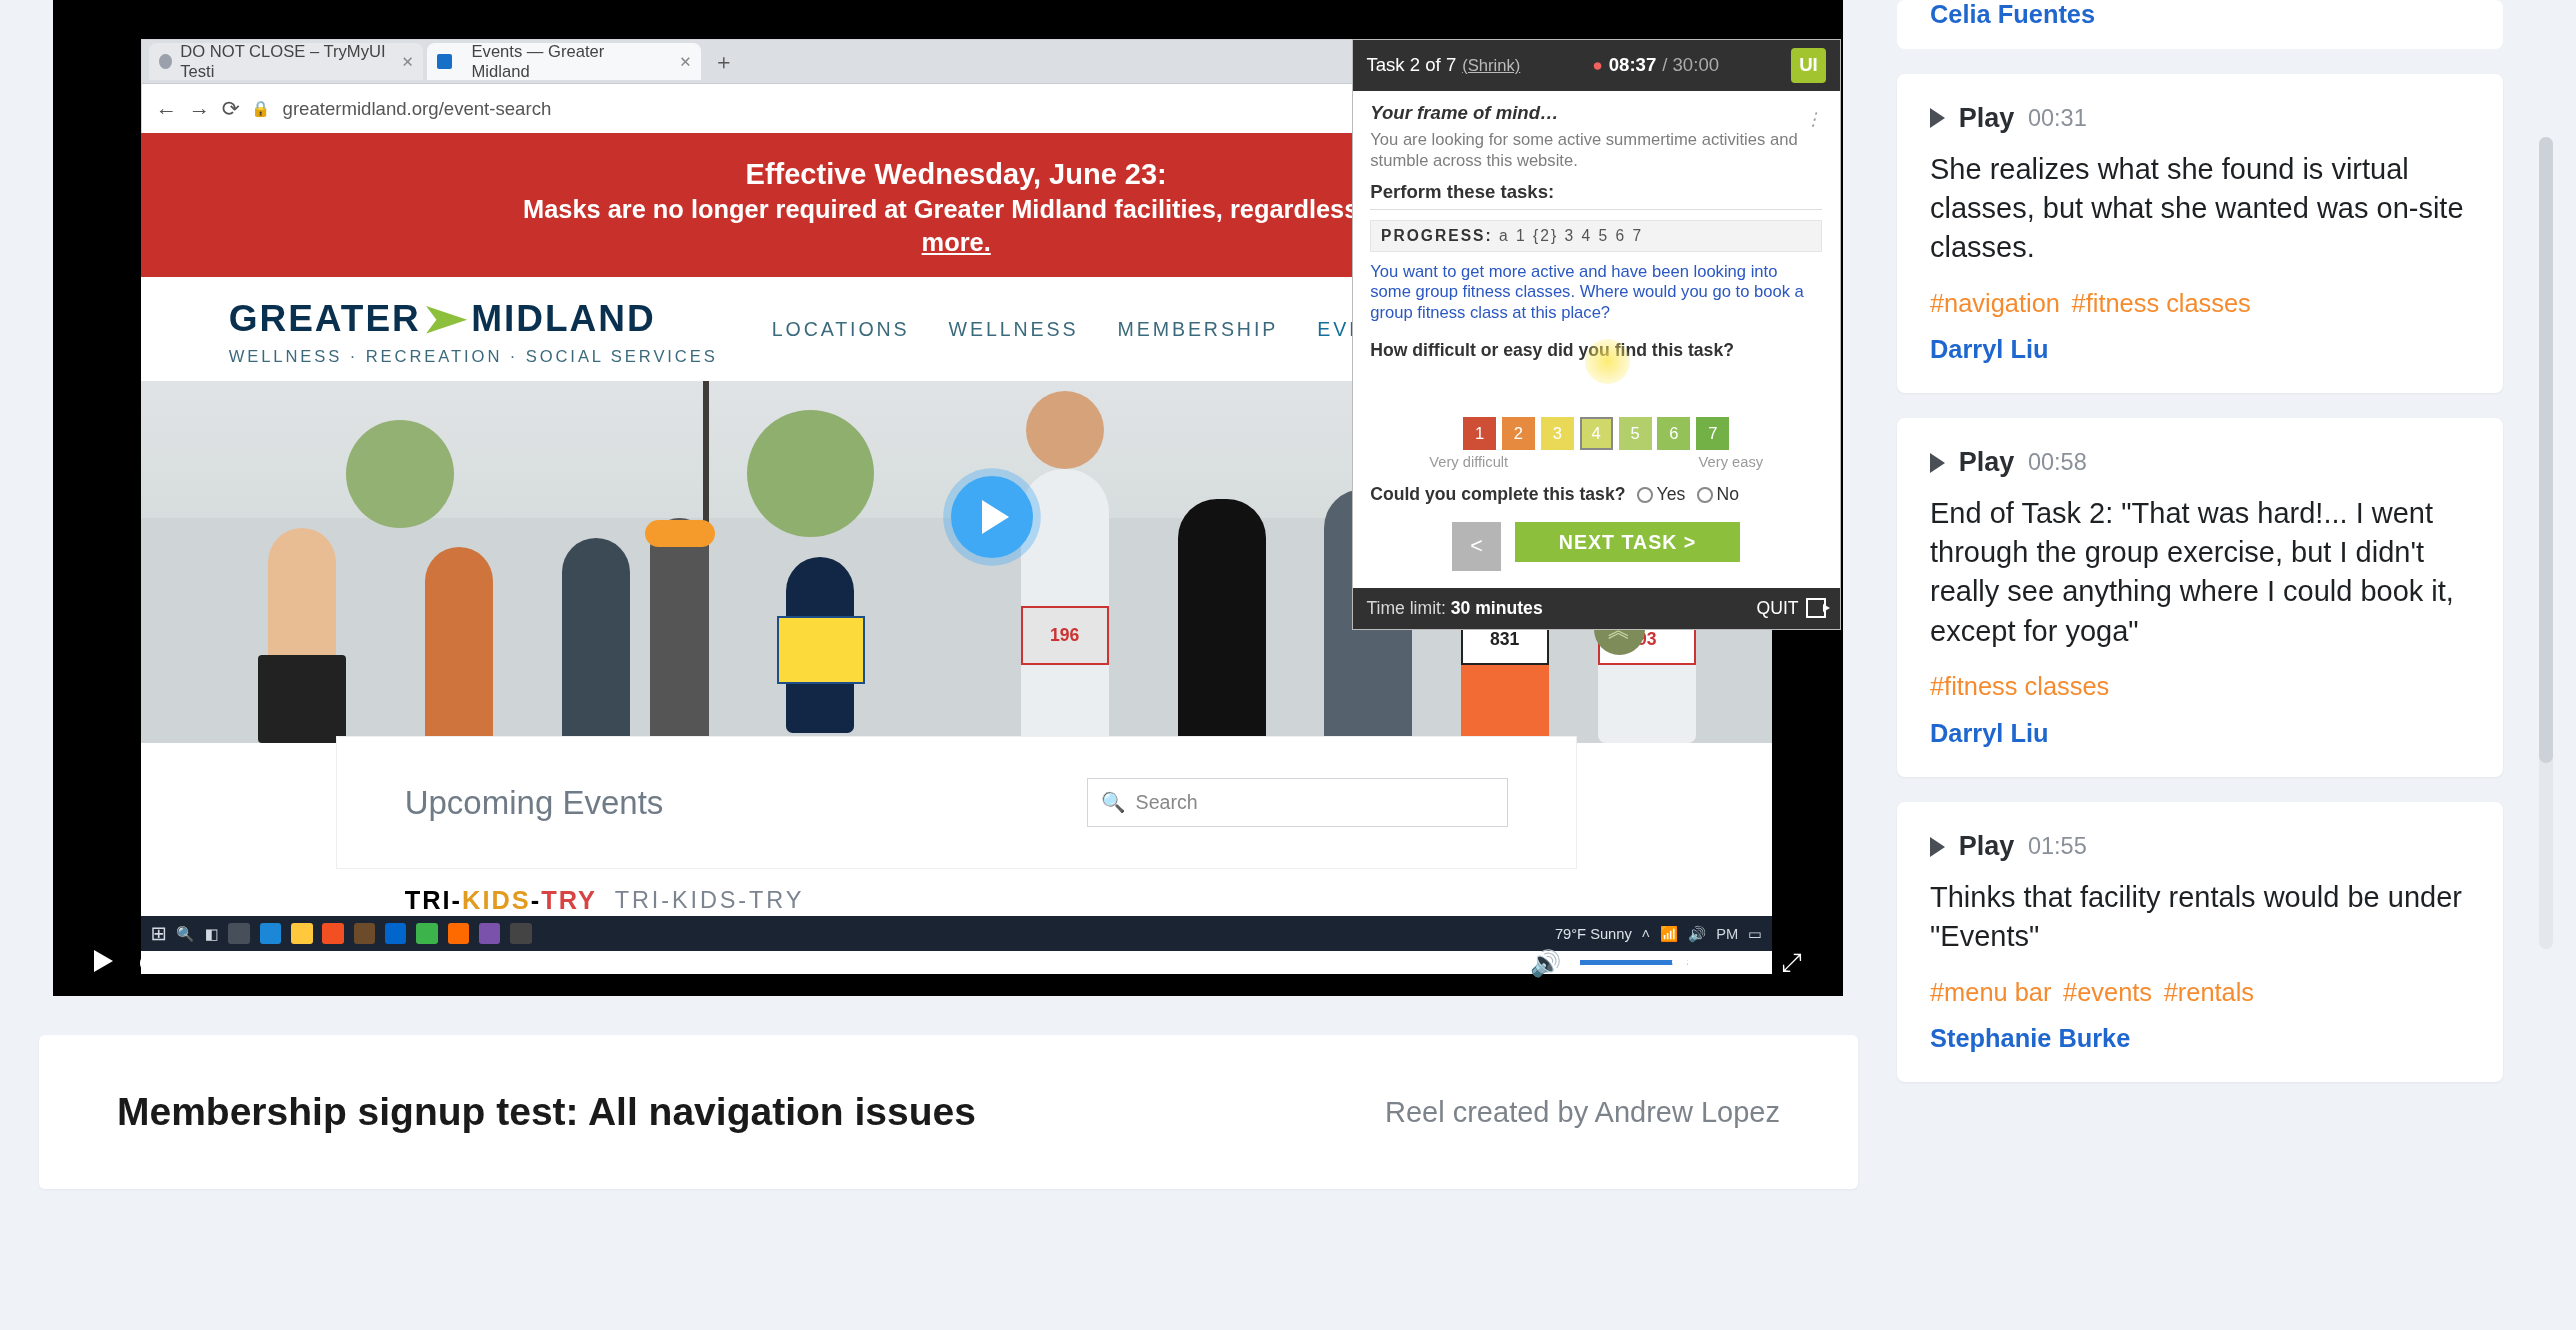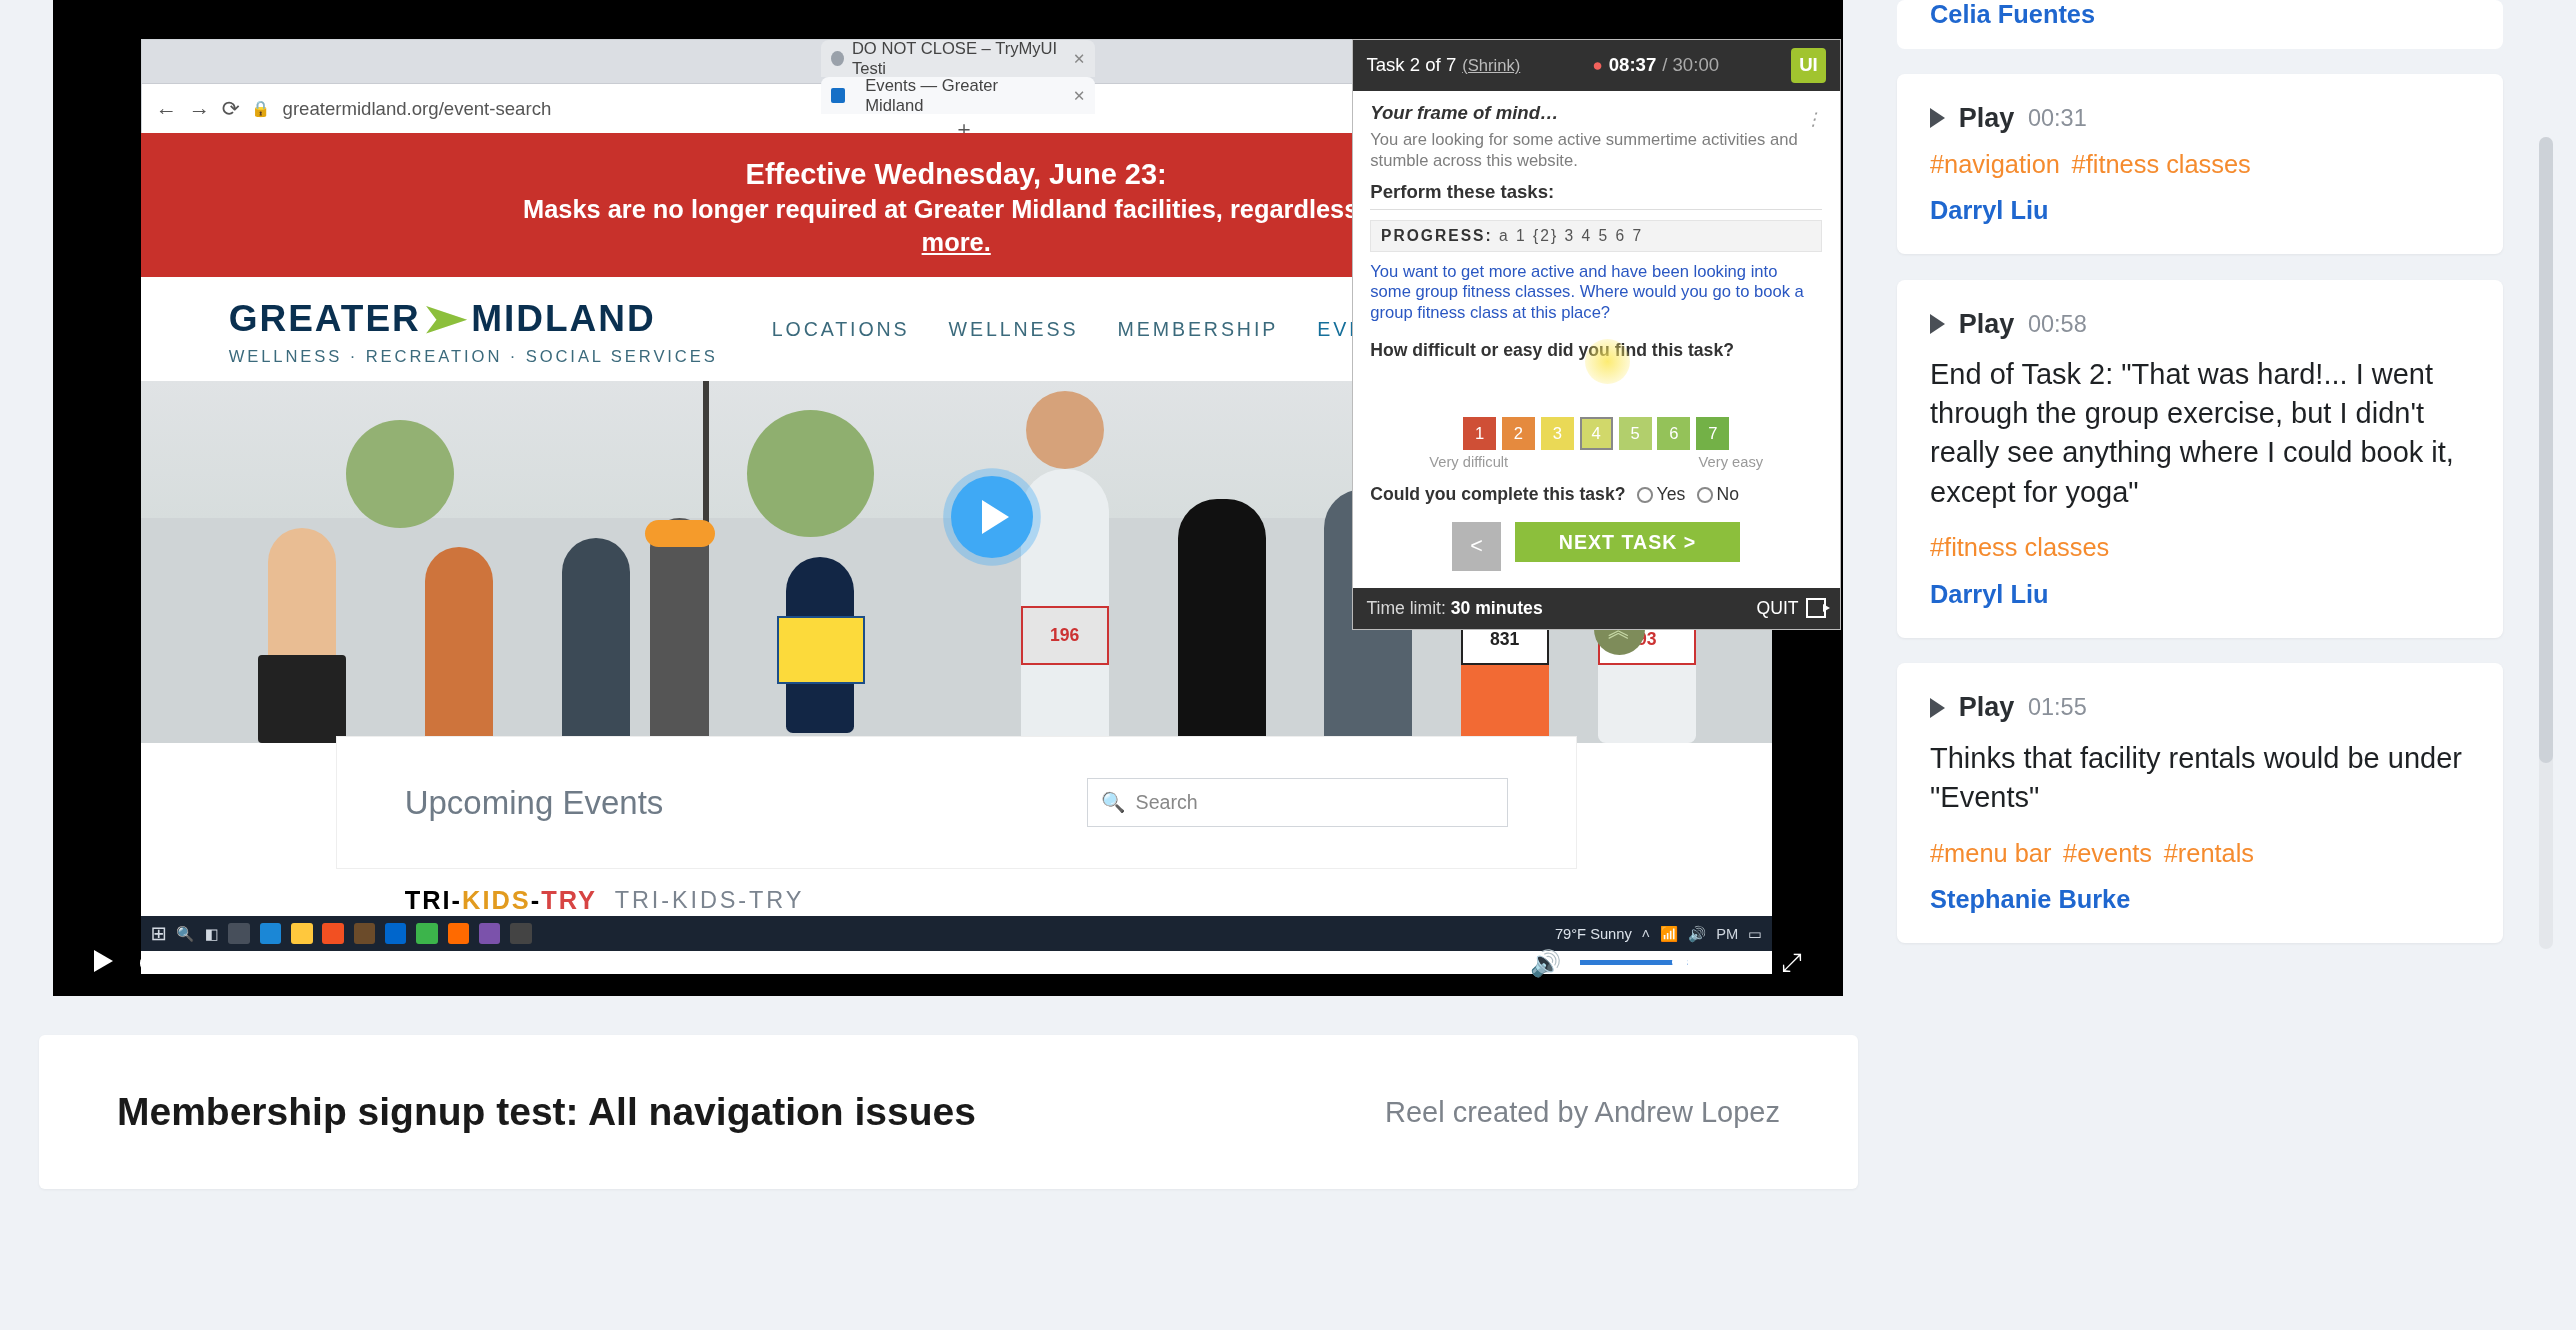--- a/index.html
+++ b/index.html
@@ -42,21 +42,20 @@
     font-size: 17.6px;
     color: #555;
   }
   .tab-row {
     display: flex;
     align-items: center;
     height: 44px;
     background: #dbdee3;
     border-bottom: 1px solid #c9ccd2;
     padding-left: 7.8px;
-    flex-direction: column;
   }
   .tab {
     display: flex;
     align-items: center;
     gap: 7.8px;
     height: 37px;
     padding: 0 9.8px;
     border-radius: 7.8px 7.8px 0 0;
     background: #e6e8eb;
     margin-right: 3.9px;
@@ -482,20 +481,21 @@
     <div class="partial-card">
       <div class="partial-author">Celia Fuentes</div>
     </div>
 
     <div class="card">
       <div class="play-line">
         <span class="tri-icon"></span>
         <span class="play-label">Play</span>
         <span class="ts">00:31</span>
       </div>
+      <div class="body">She realizes what she found is virtual classes, but what she wanted was on-site classes.</div>
       <div class="tags">
         <a>#navigation</a>
         <a>#fitness classes</a>
       </div>
       <div class="author">Darryl Liu</div>
     </div>
 
     <div class="card">
       <div class="play-line">
         <span class="tri-icon"></span>

